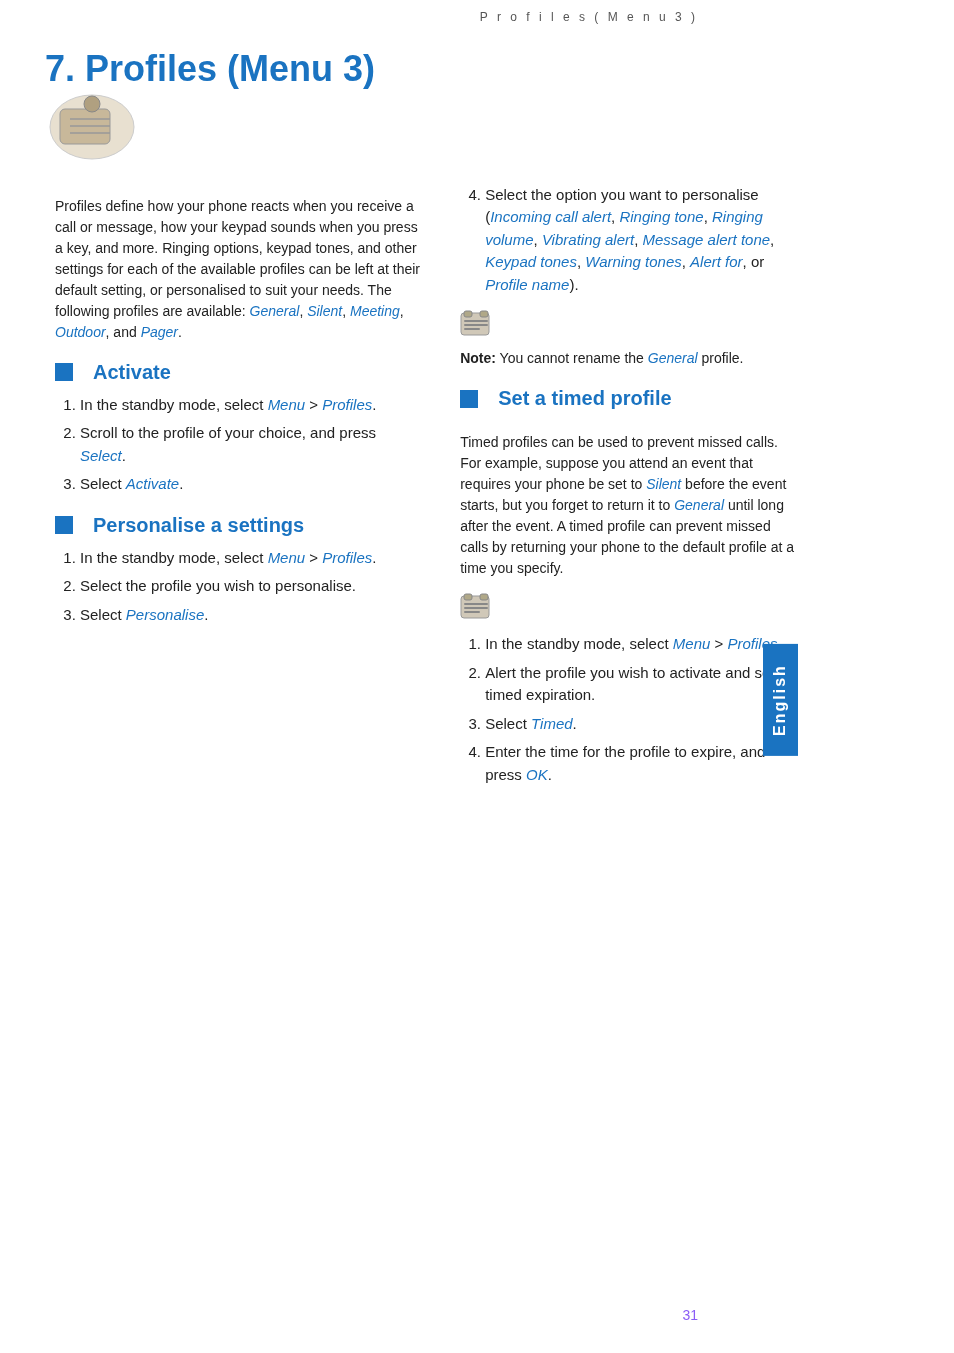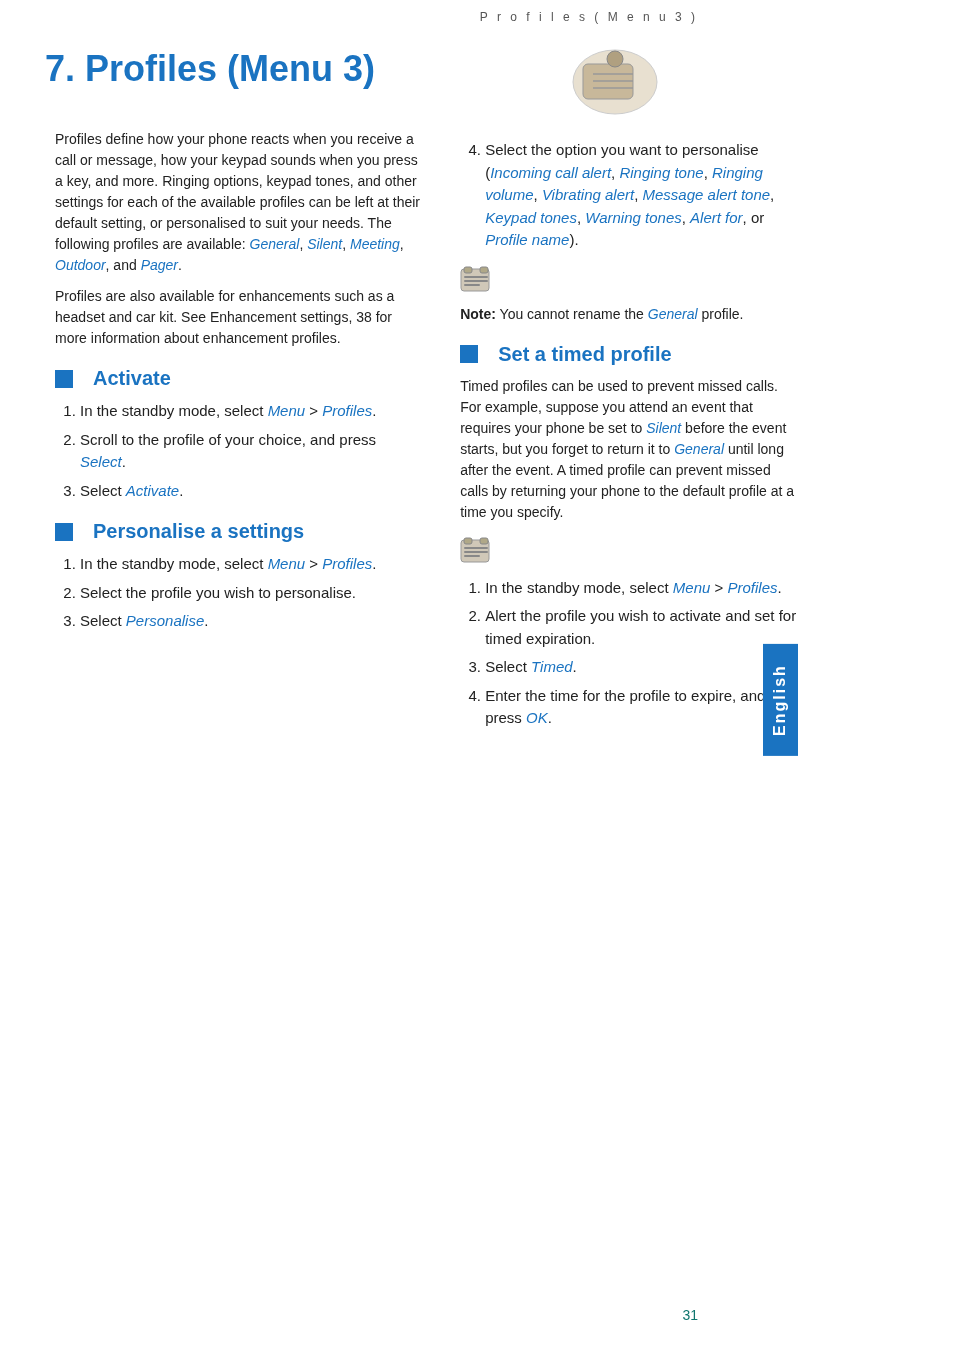--- a/index.html
+++ b/index.html
@@ -50,21 +50,21 @@
     
     .right-col {
       width: 390px;
       padding-left: 20px;
       padding-top: 10px;
     }
 
     
     .title-area {
       display: flex;
-      flex-direction: row;
+      flex-direction: column;
       align-items: flex-start;
       justify-content: space-between;
       padding: 15px 80px 10px 0;
       margin-left: -10px;
     }
 
     .page-title {
       font-size: 36px;
       font-weight: bold;
       color: #1a73c1;
@@ -98,20 +98,21 @@
       font-weight: bold;
       color: #1a73c1;
     }
 
     
     .body-text {
       font-size: 14px;
       line-height: 1.5;
       color: #222;
       margin-bottom: 10px;
+      margin-top: 22px;
     }
 
     .italic-link {
       color: #1a73c1;
       font-style: italic;
       text-decoration: none;
     }
 
     
     ol {
@@ -171,21 +172,21 @@
       width: 35px;
       top: 700px;
     }
 
     
     .page-number {
       position: absolute;
       bottom: 30px;
       right: 100px;
       font-size: 14px;
-      color: #0f766e;
+      color: #8b5cf6;
     }
 
     .title-wrapper {
       padding: 0 55px 0 55px;
     }
 
   </style>
 </head>
 <body>
 
@@ -219,23 +220,20 @@
   </div>
 
   <div class="main-content">
 
     <div class="left-col">
 
       <p class="body-text">
         Profiles define how your phone reacts when you receive a call or message, how your keypad sounds when you press a key, and more. Ringing options, keypad tones, and other settings for each of the available profiles can be left at their default setting, or personalised to suit your needs. The following profiles are available: <span class="italic-link">General</span>, <span class="italic-link">Silent</span>, <span class="italic-link">Meeting</span>, <span class="italic-link">Outdoor</span>, and <span class="italic-link">Pager</span>.
       </p>
 
-      <p class="body-text">
-        Profiles are also available for enhancements such as a headset and car kit. See Enhancement settings, 38 for more information about enhancement profiles.
-      </p>
 
       <div class="section-heading">
         <div class="section-heading-square"></div>
         <span class="section-heading-text">Activate</span>
       </div>
 
       <ol>
         <li>
           In the standby mode, select <span class="italic-link">Menu</span> &gt; <span class="italic-link">Profiles</span>.
         </li>

